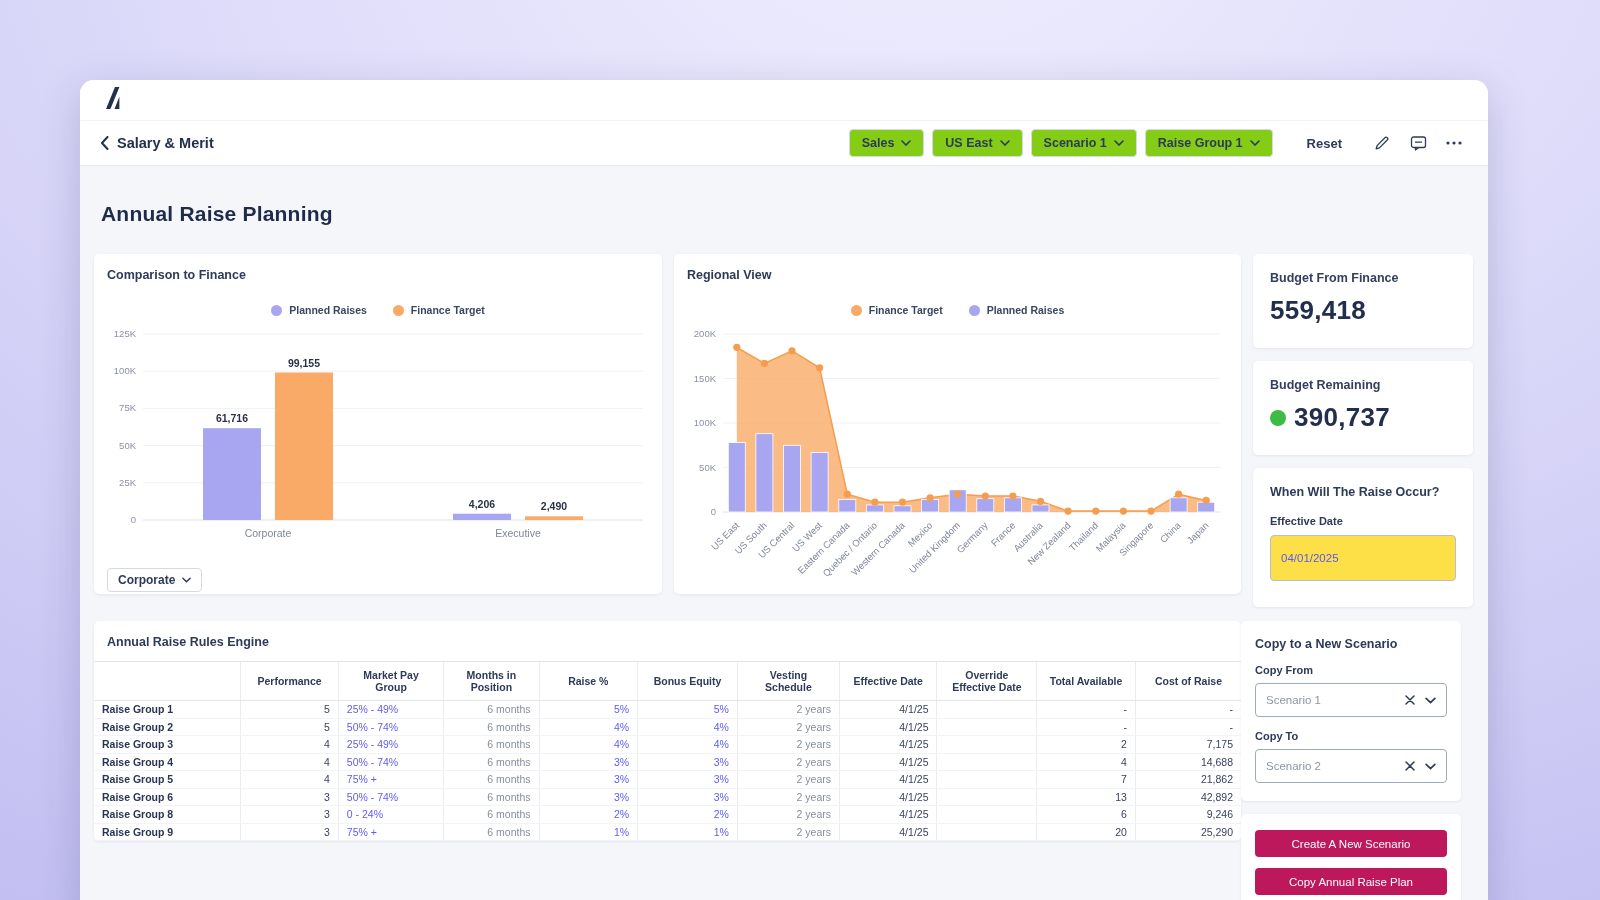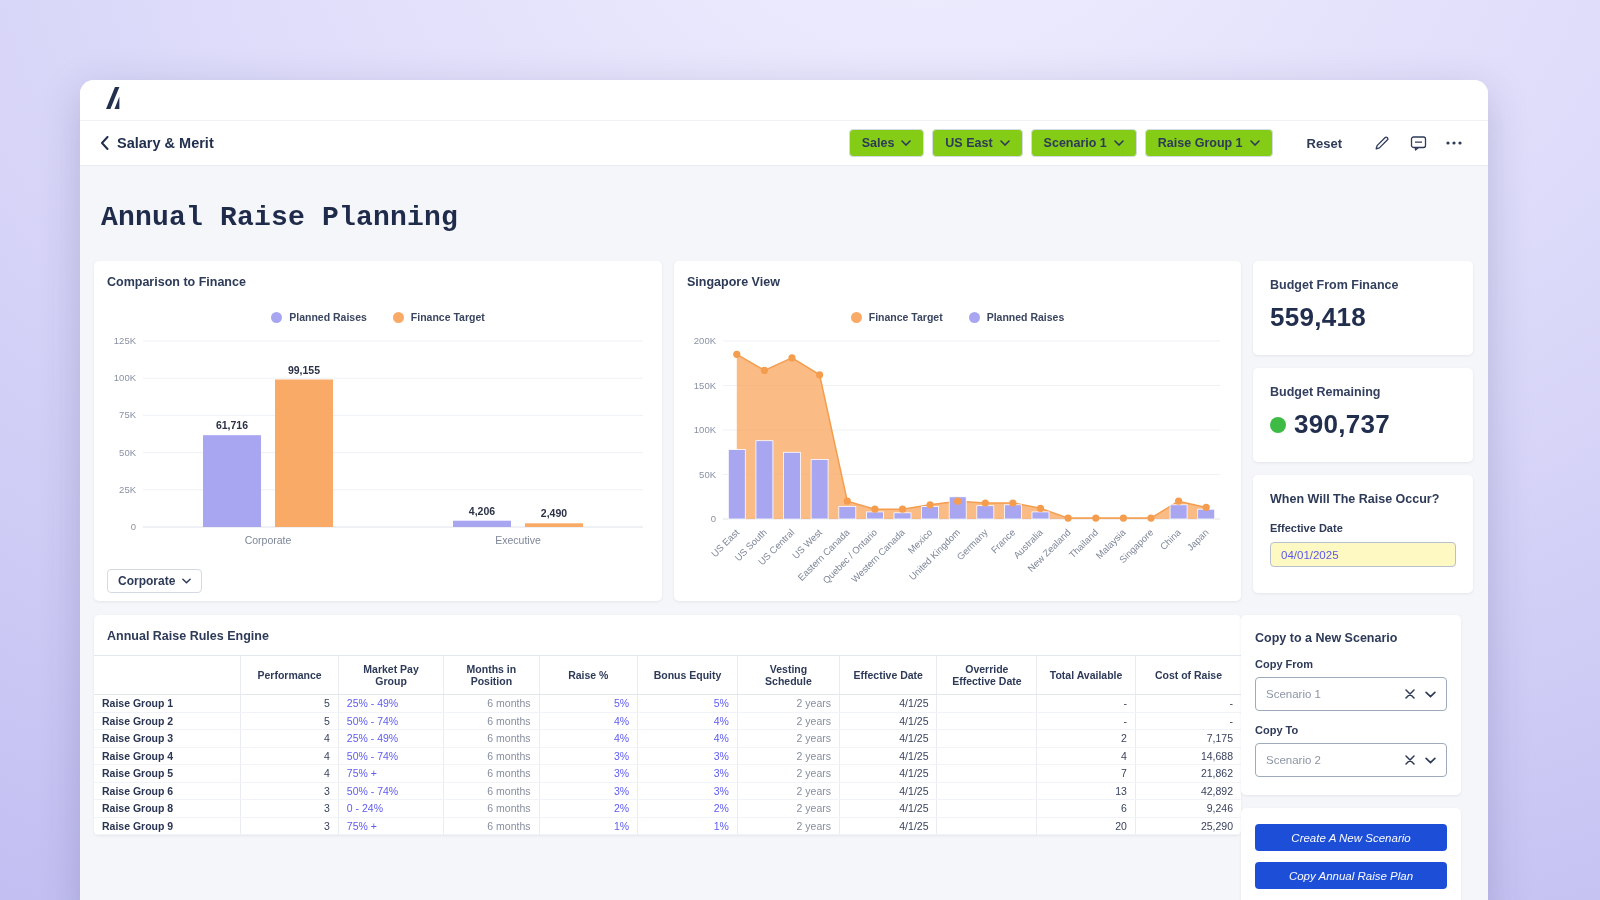--- a/index.html
+++ b/index.html
@@ -22,25 +22,25 @@
   .back { display:flex; align-items:center; gap:8px; cursor:pointer; }
   .back-title { font-size:14.5px; font-weight:bold; color:#222f4e; }
   .nav-right { margin-left:auto; display:flex; align-items:center; gap:8px; }
   .pill {
     display:flex; align-items:center; gap:7px; border:1px solid #d4dae4; border-radius:4px;
     padding:6px 12px; font-size:12.5px; font-weight:bold; color:#2d3a58; background:#84cc16; cursor:pointer;
   }
   .reset { font-size:13px; font-weight:bold; margin:0 18px 0 26px; cursor:pointer; }
   .icon-btn { width:28px; height:28px; display:flex; align-items:center; justify-content:center; cursor:pointer; }
   .content { padding:0 14px; }
-  .page-title { font-size:28px; font-weight:bold; color:#1f2b4b; margin:36px 0 28px 7px; letter-spacing:.2px;font-family:Liberation Mono, monospace; }
+  .page-title { font-size:21px; font-weight:bold; color:#1f2b4b; margin:36px 0 28px 7px; letter-spacing:.2px; }
   .grid-top { display:flex; gap:12px; align-items:stretch; }
   .grid-bottom { display:flex; gap:0; margin-top:14px; align-items:flex-start; }
   .card { background:#fff; border-radius:5px; box-shadow:0 1px 3px rgba(25,39,80,.08); }
-  .chart-card { width:568px; height:340px; padding:14px 13px 8px; display:flex; flex-direction:column; }
+  .chart-card { width:568px; height:340px; padding:14px 13px 2px; display:flex; flex-direction:column; }
   .chart-card.right { width:567px; }
   .card-title { font-size:12.5px; font-weight:bold; color:#2d3a58; }
   .legend { display:flex; justify-content:center; gap:26px; margin:22px 0 6px; }
   .legend-item { display:flex; align-items:center; gap:7px; font-size:10.5px; font-weight:bold; color:#3a455f; }
   .legend-dot { width:11px; height:11px; border-radius:50%; }
   .ax { font-size:9.5px; fill:#8a91a4; }
   .cat { font-size:10.5px; fill:#7e8698; }
   .val { font-size:10.5px; font-weight:bold; fill:#2b3247; }
   .xr { font-size:9.5px; fill:#7e8698; }
   .chart-footer { margin-top:auto; }
@@ -48,22 +48,22 @@
     display:inline-flex; align-items:center; gap:7px; border:1px solid #d4dae4; border-radius:4px;
     padding:4px 10px; font-size:12px; font-weight:bold; color:#2d3a58; cursor:pointer;
   }
   .side-col { width:220px; display:flex; flex-direction:column; gap:13px; }
   .kpi-card { padding:17px 17px 22px; }
   .kpi-label { font-size:12.5px; font-weight:bold; color:#333f5e; }
   .kpi-value { font-size:26px; font-weight:bold; color:#222e4d; margin-top:10px; letter-spacing:.3px; display:flex; align-items:center; gap:8px; }
   .status-dot { width:16px; height:16px; border-radius:50%; display:inline-block; }
   .field-label { font-size:11px; font-weight:bold; color:#2d3a58; }
   .date-input {
-    width:100%; height:25px; border:1px solid #b6c0cf; border-radius:4px; margin-top:8px;
-    font-family:"Liberation Sans",sans-serif; font-size:11.5px; color:#5b58f0; padding:0 10px; background:#fef9c3;
+    width:100%; height:46px; border:1px solid #b6c0cf; border-radius:4px; margin-top:8px;
+    font-family:"Liberation Sans",sans-serif; font-size:11.5px; color:#5b58f0; padding:0 10px; background:#fde047;
   }
   .select-box {
     height:34px; border:1px solid #9faaba; border-radius:4px; margin-top:7px; background:#fff;
     display:flex; align-items:center; padding:0 10px; cursor:pointer;
   }
   .select-text { font-size:11.5px; color:#8d95a6; flex:1; }
   .select-icons { display:flex; align-items:center; gap:10px; }
   .table-card { width:1147px; padding:14px 0 0; overflow:hidden; }
   .table-title { padding:0 13px 12px; }
   table { border-collapse:collapse; width:100%; table-layout:fixed; }
@@ -75,22 +75,22 @@
   th:first-child, td:first-child { border-left:none; }
   tbody td { font-size:10.5px; height:17.5px; padding:0 8px; border-bottom:1px solid #f0f3f7; background:#fff; white-space:nowrap; overflow:hidden; }
   td.rowlabel { font-weight:bold; color:#2a3553; }
   td.num { text-align:right; color:#39425f; }
   td.link { text-align:left; color:#5f5cf1; cursor:pointer; }
   td.muted { text-align:right; color:#868e9e; }
   td.pct { text-align:right; color:#5f5cf1; }
   td.date { text-align:right; color:#39425f; }
   .action-card { padding:16px 14px; display:flex; flex-direction:column; gap:11px; }
   .dark-btn {
-    height:27px; background:#1d4ed8; color:#fbfcfd; border:none; border-radius:4px;
-    font-family:"Liberation Sans",sans-serif; font-size:11.5px; cursor:pointer; width:100%;font-style:italic;
+    height:27px; background:#be185d; color:#fbfcfd; border:none; border-radius:4px;
+    font-family:"Liberation Sans",sans-serif; font-size:11.5px; cursor:pointer; width:100%;
   }
   .copy-card { padding:16px 14px 18px; }
   .copy-field { margin-top:13px; }
   svg.chart { display:block; }
 </style>
 </head>
 <body>
 
 <div class="window">
 
@@ -199,21 +199,21 @@
           <span class="mini-pill">
             <span>Corporate</span>
             <svg width="9" height="6" viewBox="0 0 10 6">
                 <path d="M1 1 L5 5 L9 1" fill="none" stroke="#2d3a58" stroke-width="1.6" stroke-linecap="round"></path>
               </svg>
           </span>
         </div>
       </div>
 
       <div class="card chart-card right">
-        <div class="card-title">Singapore View</div>
+        <div class="card-title">Regional View</div>
         <div class="legend" id="legend-1">
             <span class="legend-item">
        <span class="legend-dot" style="background:#f9aa66"></span>Finance Target</span>
             <span class="legend-item">
        <span class="legend-dot" style="background:#a8a6f0"></span>Planned Raises</span>
           </div>
         <svg class="chart" id="chart-1" width="541" height="256" viewBox="0 0 541 256">
             <line x1="36" y1="190" x2="533" y2="190" stroke="#dde2ea"></line>
             <text x="29" y="193" text-anchor="end" class="ax">0</text>
             <line x1="36" y1="145.5" x2="533" y2="145.5" stroke="#eef1f6"></line>

